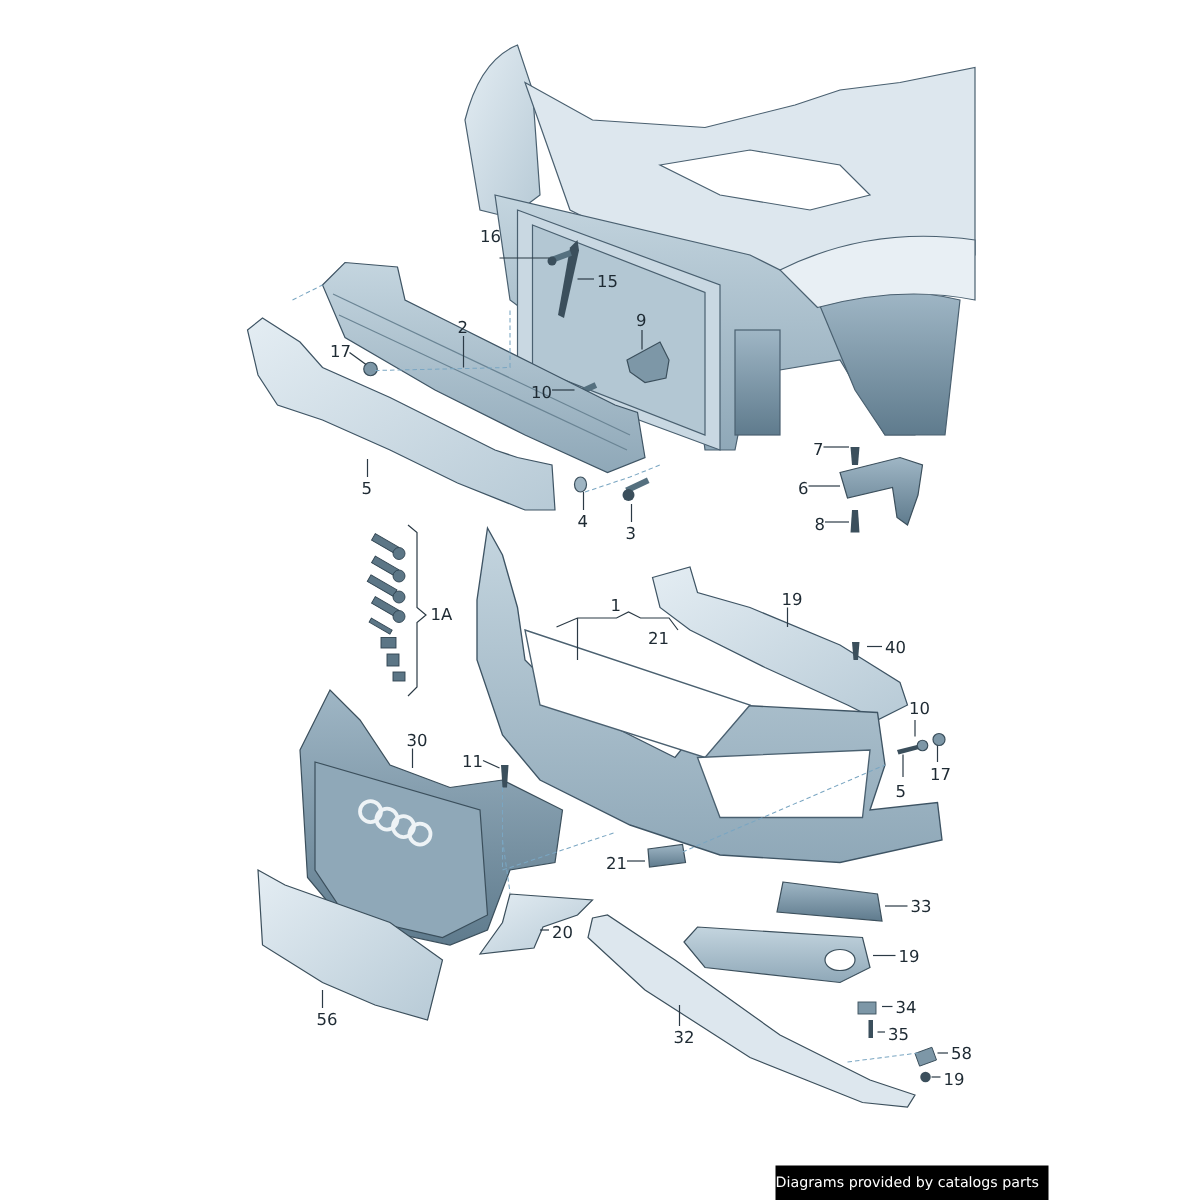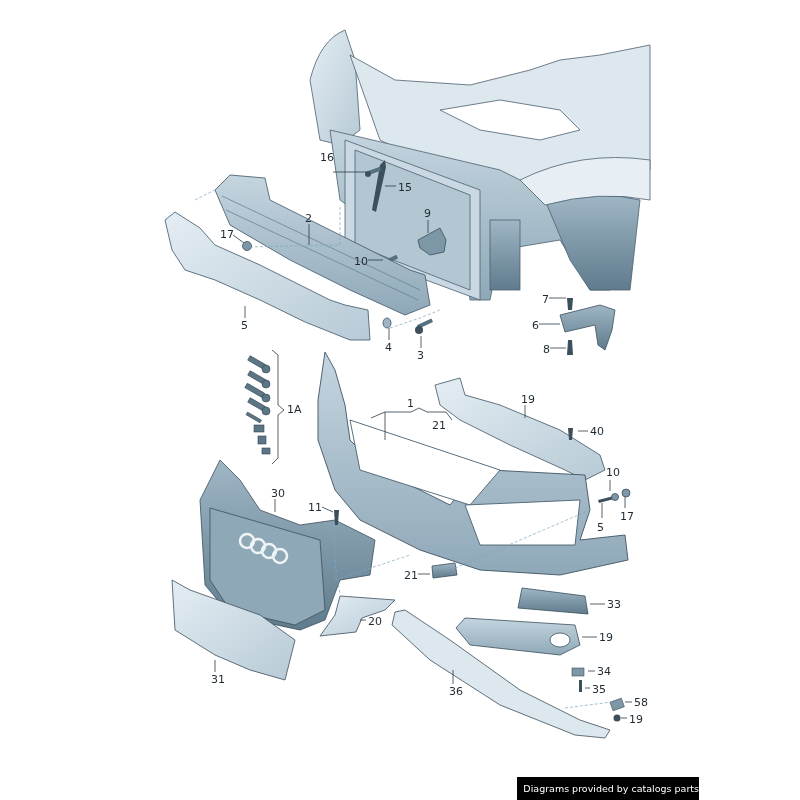--- a/index.html
+++ b/index.html
@@ -1,19 +1,19 @@
 <!DOCTYPE html>
 <html><head>
 <meta charset="utf-8">
 <style>
   html, body { margin: 0; padding: 0; background: #ffffff; }
   body { width: 800px; height: 800px; position: relative; overflow: hidden; font-family: "DejaVu Sans", sans-serif; }
   #canvas { position: absolute; left: 0; top: 0; width: 800px; height: 800px; }
   .part-label { position: absolute; font-size: 11px; color: #1e2a33; line-height: 1; white-space: nowrap; }
-  .credit { position: absolute; left: 517px; top: 777px; width: 182px; height: 23px; background: #000; color: #fff; font-size: 9.5px; display: flex; align-items: center; justify-content: flex-end; font-family: "DejaVu Sans", sans-serif; }
+  .credit { position: absolute; left: 517px; top: 777px; width: 182px; height: 23px; background: #000; color: #fff; font-size: 9.5px; display: flex; align-items: center; justify-content: flex-start; font-family: "DejaVu Sans", sans-serif; }
 </style>
 </head>
 <body>
 
 <svg id="canvas" viewBox="0 0 800 800" xmlns="http://www.w3.org/2000/svg">
   <defs>
     <linearGradient id="gLight" x1="0" y1="0" x2="1" y2="1">
       <stop offset="0" stop-color="#e4edf3"></stop>
       <stop offset="1" stop-color="#b7cad6"></stop>
     </linearGradient>
@@ -210,22 +210,22 @@
   <span class="part-label" style="left:606px;top:467px">10</span>
   <span class="part-label" style="left:271px;top:488px">30</span>
   <span class="part-label" style="left:308px;top:502px">11</span>
   <span class="part-label" style="left:620px;top:511px">17</span>
   <span class="part-label" style="left:597px;top:522px">5</span>
   <span class="part-label" style="left:404px;top:570px">21</span>
   <span class="part-label" style="left:607px;top:599px">33</span>
   <span class="part-label" style="left:368px;top:616px">20</span>
   <span class="part-label" style="left:599px;top:632px">19</span>
   <span class="part-label" style="left:597px;top:666px">34</span>
-  <span class="part-label" style="left:211px;top:674px">31</span>
+  <span class="part-label" style="left:211px;top:674px">56</span>
   <span class="part-label" style="left:592px;top:684px">35</span>
-  <span class="part-label" style="left:449px;top:686px">36</span>
+  <span class="part-label" style="left:449px;top:686px">32</span>
   <span class="part-label" style="left:634px;top:697px">58</span>
   <span class="part-label" style="left:629px;top:714px">19</span>
 </div>
 
 <div class="credit">
   <span>Diagrams provided by catalogs parts</span>
 </div>
 
 </body></html>

